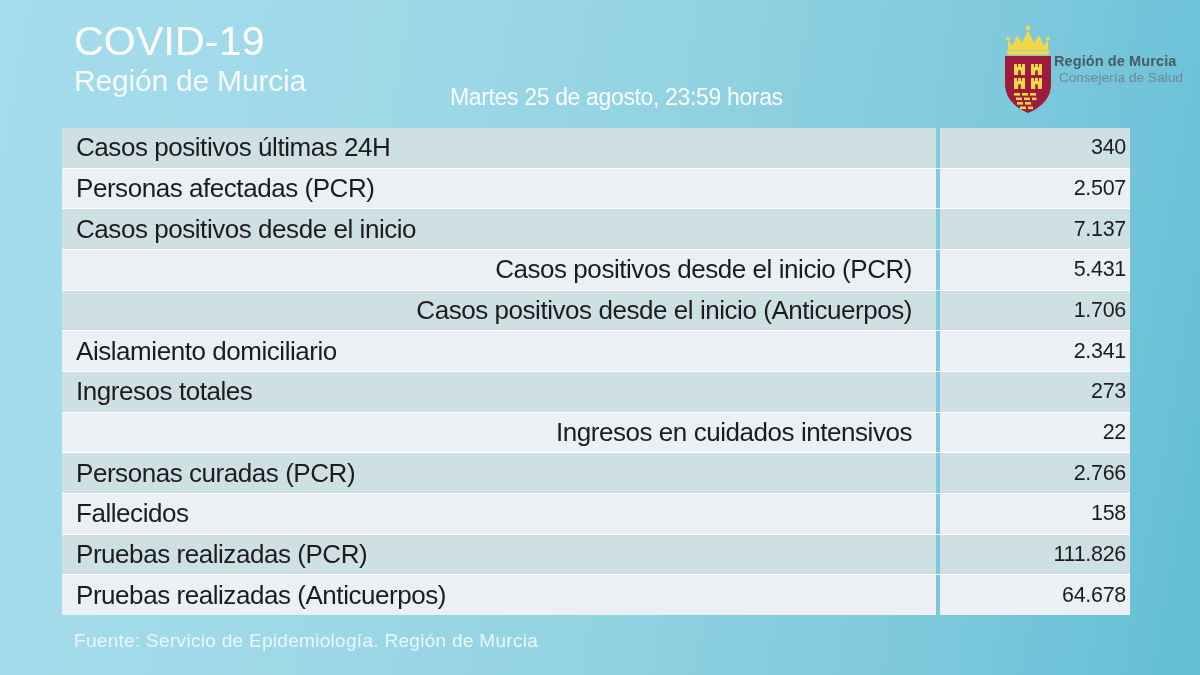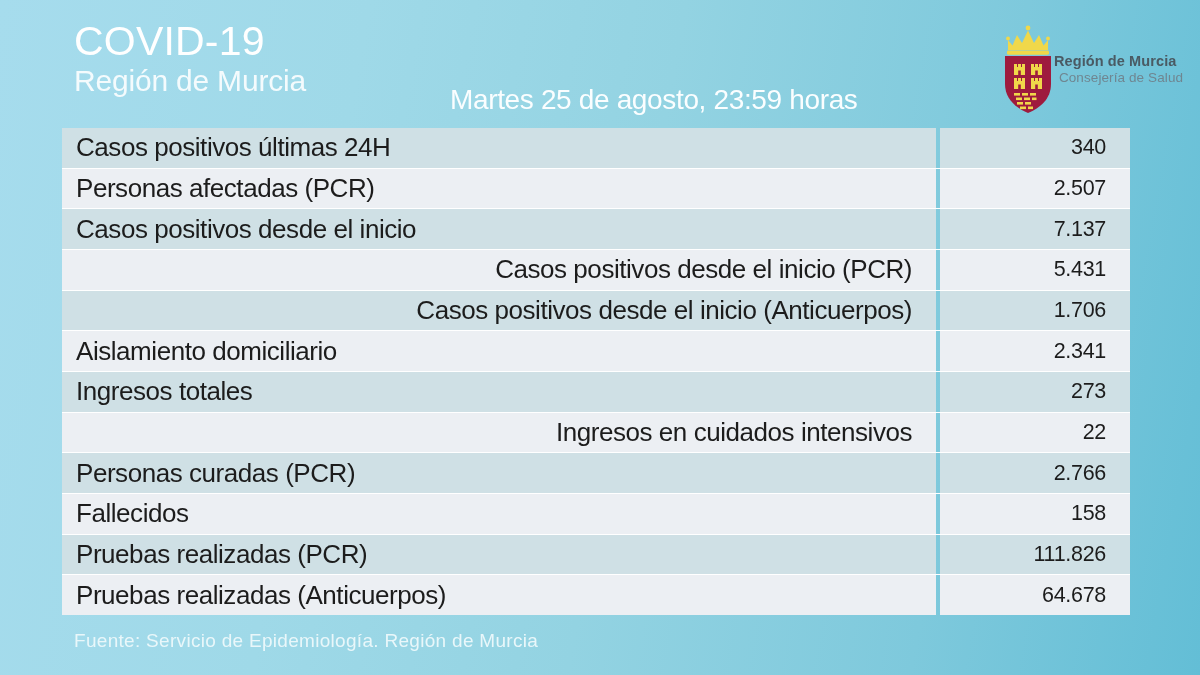--- a/index.html
+++ b/index.html
@@ -39,21 +39,21 @@
   #subtitle {
     font-size: 30px;
     color: #f4fbfd;
     line-height: 34px;
     letter-spacing: -0.2px;
     white-space: nowrap;
   }
   #date-line {
     position: absolute;
     left: 450px; top: 84px;
-    font-size: 28px;
+    font-size: 23px;
     color: #fbfeff;
     letter-spacing: -0.35px;
     white-space: nowrap;
   }
 
   
   #logo {
     position: absolute;
     right: 12px; top: 22px;
     width: 200px; height: 100px;
@@ -123,21 +123,21 @@
     justify-content: flex-end;
     padding-right: 24px;
   }
   .gap {
     width: 4px;
     background: transparent !important;
   }
   .cell-value {
     flex: 1 1 auto;
     justify-content: flex-end;
-    padding-right: 24px;
+    padding-right: 4px;
     box-sizing: border-box;
     font-size: 21.5px;
     color: #1c1c1c;
     letter-spacing: -0.3px;
     white-space: nowrap;
   }
 
   
   #footer {
     position: absolute;

